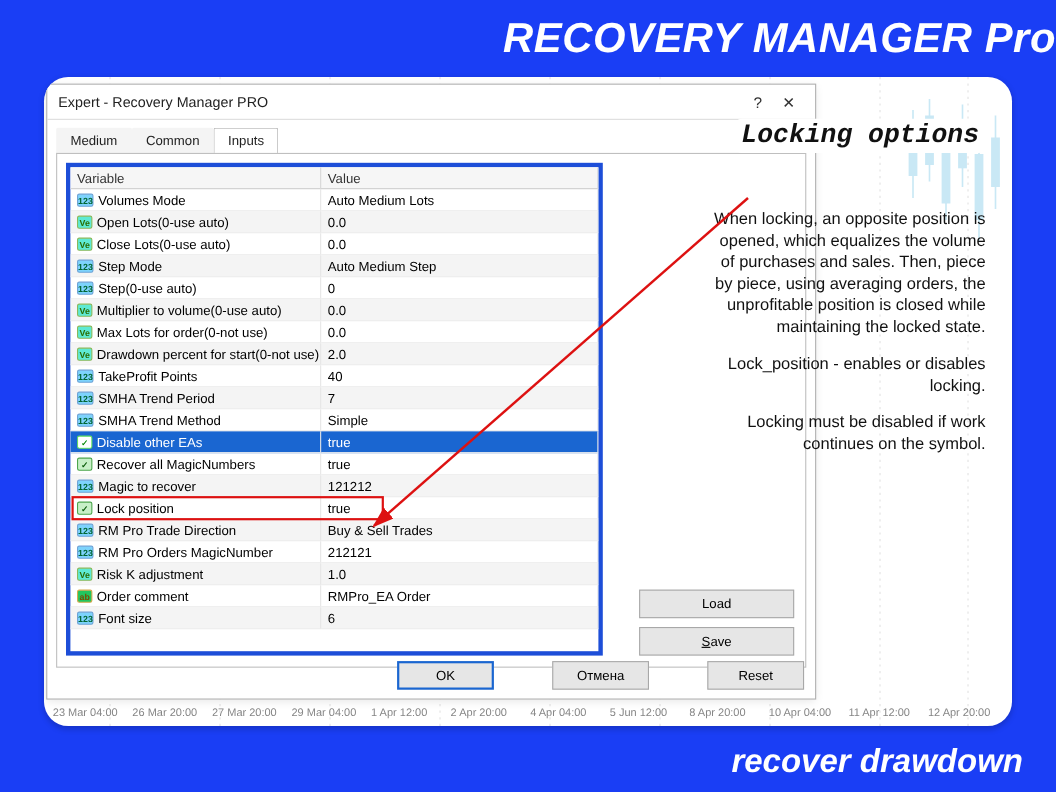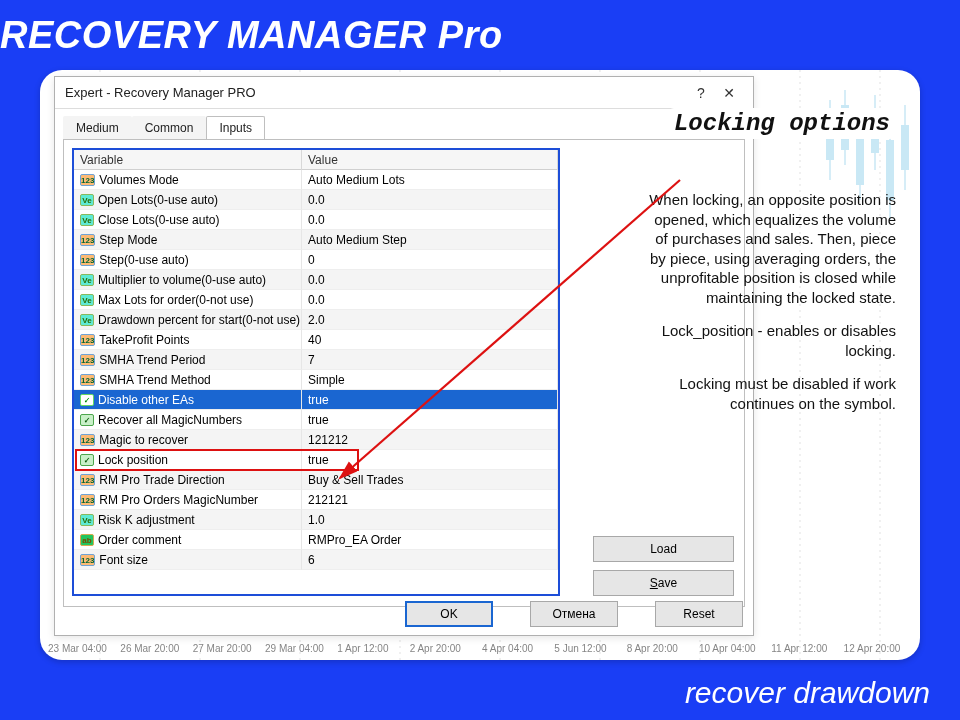--- a/index.html
+++ b/index.html
@@ -8,30 +8,30 @@
     background: #1a3ef5;
     font-family: "Segoe UI", Tahoma, Arial, sans-serif;
     overflow: hidden;
     position: relative;
   }
   .hero-title {
     color: #fff;
     font-size: 38px;
     font-weight: 800;
     font-style: italic;
-    text-align: left;
+    text-align: right;
     padding: 14px 0 10px;
     letter-spacing: 0.5px;
   }
   .footer-tag {
     position: absolute;
     bottom: 10px; right: 30px;
     color: #fff;
     font-size: 30px;
-    font-weight: 400;
+    font-weight: 700;
     font-style: italic;
   }
   .card {
     position: absolute;
     left: 40px; top: 70px;
     width: 880px; height: 590px;
     background: #fff;
     border-radius: 22px;
     overflow: hidden;
     box-shadow: 0 2px 6px rgba(0,0,0,.2);
@@ -50,21 +50,21 @@
     display: flex;
     font-size: 10px; color: #666;
     padding: 0 8px;
     gap: 4px;
     opacity: 0.8;
   }
   .time-axis span { flex: 1; white-space: nowrap; overflow: hidden; }
   
   .dialog {
     position: absolute;
-    left: 14px; top: 6px;
+    left: 2px; top: 6px;
     width: 700px; height: 560px;
     background: #fff;
     border: 1px solid #b0b0b0;
     box-shadow: 0 2px 8px rgba(0,0,0,.1);
   }
   .titlebar {
     height: 32px;
     display: flex; align-items: center;
     padding: 0 10px;
     font-size: 13px;
@@ -96,21 +96,21 @@
     border-bottom-color: #fff;
   }
   .tab-body {
     margin: 0 8px 8px 8px;
     border: 1px solid #bfbfbf;
     height: 468px;
     padding: 8px;
     position: relative;
   }
   .grid-wrap {
-    border: 2px solid #1d4ed8;
+    border: 4px solid #1d4ed8;
     width: 488px; height: 448px;
     position: absolute; left: 8px; top: 8px;
     overflow: hidden;
   }
   .grid-head, .grid-row {
     display: grid;
     grid-template-columns: 228px 1fr;
     font-size: 12px;
     height: 20px; line-height: 20px;
   }
@@ -128,21 +128,21 @@
   }
   .grid-row.alt { background: #f4f4f4; }
   .grid-row.sel { background: #1a66d1; color: #fff; }
   .grid-row.sel .ico { filter: brightness(1.3); }
   .ico {
     width: 18px; height: 12px; flex: 0 0 14px;
     border-radius: 2px;
     display: inline-block;
     font-size: 8px; line-height: 12px; text-align: center;
     color: #063; font-weight: bold;
-    background: #fdba74; border: 1px solid #6fa3d6;
+    background: #7dd3fc; border: 1px solid #6fa3d6;
   }
   .ico.ve { background: #5eead4; border-color: #8ab85a; color: #2a6b00;}
   .ico.bool { background: #c8f0c8; border-color: #4ca64c; color: #0a5a0a;}
   .ico.str { background: #22c55e; border-color: #d6aa4f; color: #7a4a00;}
   .hl-box {
     position: absolute;
     border: 2px solid #d11;
     pointer-events: none;
   }
   .side-btns {
@@ -155,21 +155,21 @@
     background: #e6e6e6;
     border: 1px solid #a8a8a8;
     font-size: 12px;
     display: flex; align-items: center; justify-content: center;
     cursor: pointer;
     margin-left: 29px;
   }
   .btn .ul { text-decoration: underline; }
   .dlg-buttons {
     position: absolute; right: 10px; bottom: 8px;
-    display: flex; gap: 8px;
+    display: flex; gap: 24px;
   }
   .dlg-buttons .btn { width: 88px; }
   .dlg-buttons .btn.primary {
     border: 2px solid #1a66d1;
   }
   
   .anno-title {
     position: absolute;
     right: 24px; top: 38px;
     font-size: 24px; font-weight: 800; font-style: italic;

